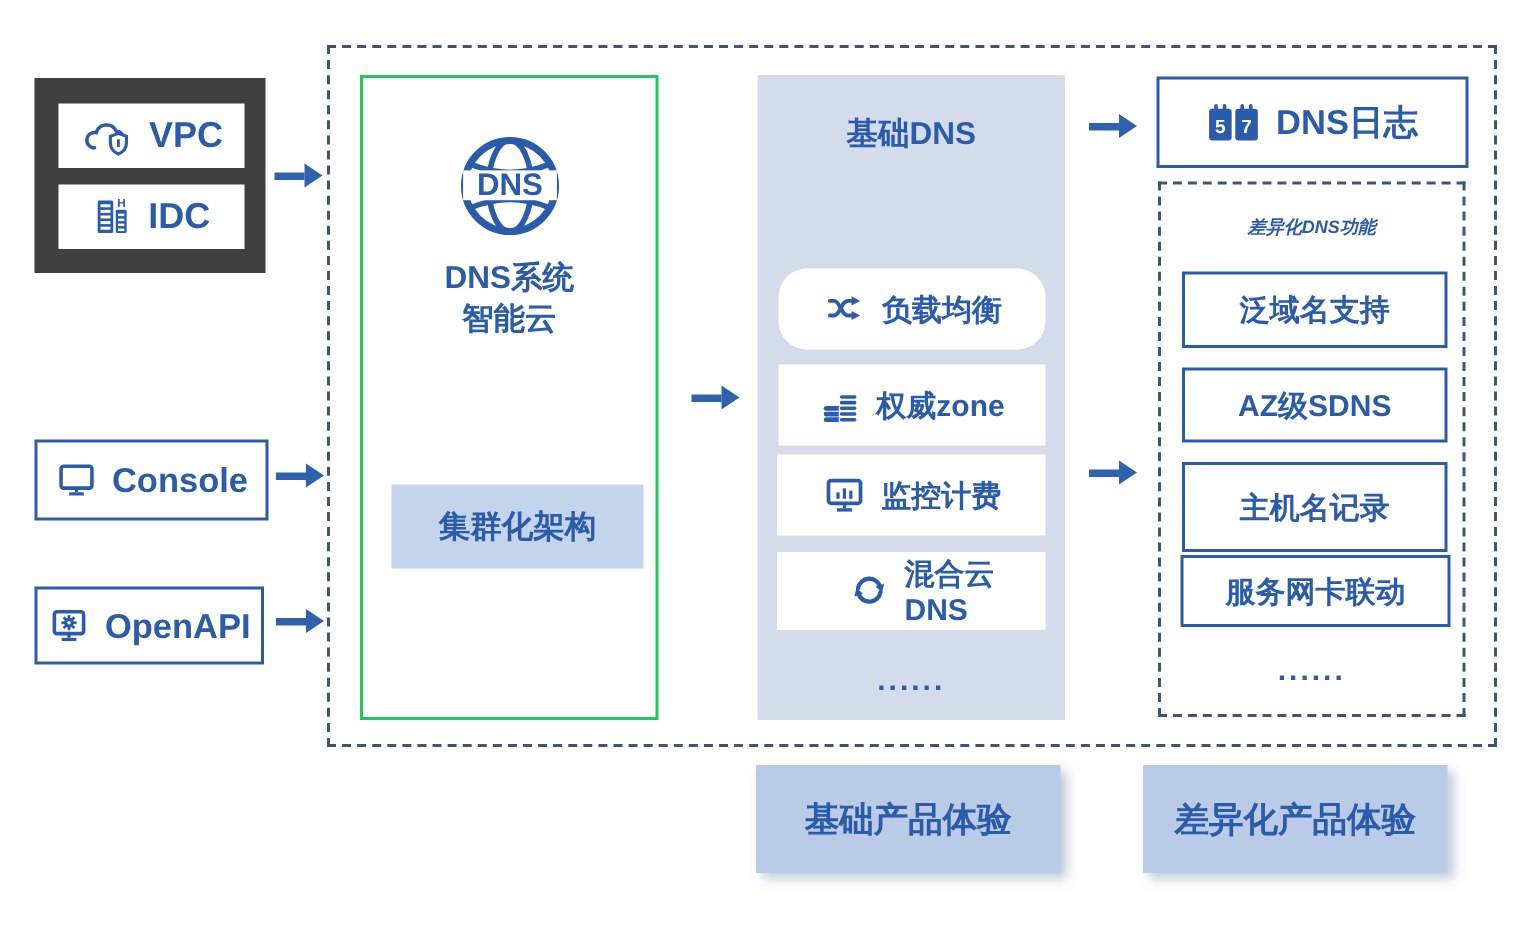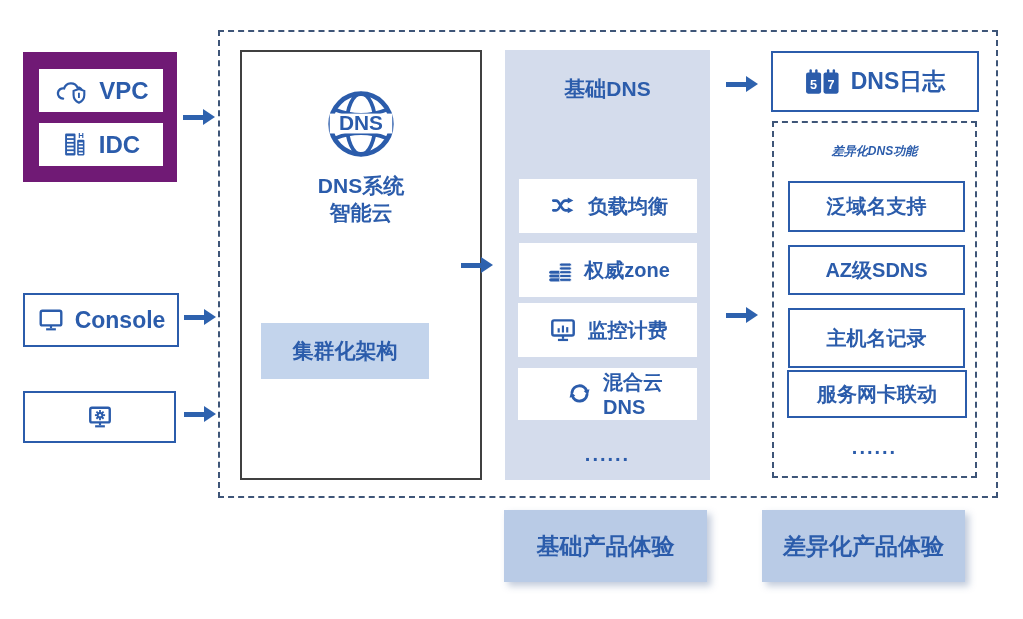--- a/index.html
+++ b/index.html
@@ -5,21 +5,21 @@
   html,body{margin:0;padding:0;background:#fff;}
   .canvas{position:relative;width:1023px;height:619px;background:#ffffff;
     font-family:"Liberation Sans","DejaVu Sans",sans-serif;font-weight:bold;color:#2b5cab;overflow:hidden;}
   .abs{position:absolute;box-sizing:border-box;}
 
   
   .outer-dash{border:2px dashed #3e5578;}
   .inner-dash{border:2px dashed #3e5578;}
 
   
-  .panel-mid{background:#701a75;}
+  .panel-mid{background:#404040;}
   .panel-light{background:#d4dcec;}
   .chip{background:#c3d4ec;display:flex;align-items:center;justify-content:center;font-size:21px;}
   .footer-chip{background:#b9cbe6;display:flex;align-items:center;justify-content:center;
     font-size:23px;box-shadow:4px 4px 7px rgba(120,140,175,.45);}
 
   
   .outlined{background:#fff;border:2px solid #2b5cab;display:flex;align-items:center;justify-content:center;gap:10px;}
   .plainbox{background:#fff;display:flex;align-items:center;justify-content:center;gap:10px;}
 
   .src-label{font-size:24px;}
@@ -105,27 +105,28 @@
           <line x1="12" y1="5.6" x2="12" y2="15" transform="rotate(45 12 10.3)"></line>
           <line x1="12" y1="5.6" x2="12" y2="15" transform="rotate(90 12 10.3)"></line>
           <line x1="12" y1="5.6" x2="12" y2="15" transform="rotate(135 12 10.3)"></line>
         </g>
         <circle cx="12" cy="10.3" r="3" fill="#2b5cab"></circle>
         <circle cx="12" cy="10.3" r="1.1" fill="#ffffff"></circle>
         <line x1="12" y1="17" x2="12" y2="19.6" stroke="#2b5cab" stroke-width="2"></line>
         <line x1="7.5" y1="20.6" x2="16.5" y2="20.6" stroke="#2b5cab" stroke-width="2"></line>
       </svg>
     </span>
+    <span class="io-label">OpenAPI</span>
   </div>
   <div class="arrow" style="left:184px;top:406px;">
     <div class="shaft"></div>
       <div class="head"></div>
   </div>
 
-  <div class="abs" style="left:240px;top:50px;width:242px;height:430px;background:#fff;border:2px solid #404040;">
+  <div class="abs" style="left:240px;top:50px;width:199px;height:430px;background:#fff;border:2px solid #22c55e;">
     <div style="display:flex;justify-content:center;margin-top:36px;">
       <svg width="72" height="72" viewBox="0 0 76 76">
         <circle cx="38" cy="38" r="32" fill="none" stroke="#2b5cab" stroke-width="5"></circle>
         <ellipse cx="38" cy="38" rx="15" ry="32" fill="none" stroke="#2b5cab" stroke-width="4"></ellipse>
         <path d="M11,23 q27,11 54,0" fill="none" stroke="#2b5cab" stroke-width="4"></path>
         <path d="M11,53 q27,-11 54,0" fill="none" stroke="#2b5cab" stroke-width="4"></path>
         <rect x="5" y="27" width="66" height="21" fill="#ffffff"></rect>
         <text x="38" y="44" font-size="22" fill="#2b5cab" text-anchor="middle">DNS</text>
       </svg>
     </div>
@@ -139,21 +140,21 @@
   </div>
 
   <div class="arrow" style="left:461px;top:257px;">
     <div class="shaft"></div>
       <div class="head"></div>
   </div>
 
   <div class="abs panel-light" style="left:505px;top:50px;width:205px;height:430px;">
     <div class="section-title" style="padding-top:25px;">基础DNS</div>
 
-    <div class="abs plainbox" style="left:14px;top:129px;width:178px;height:54px;">
+    <div class="abs plainbox" style="left:14px;top:129px;width:178px;height:54px;border-radius:19px;">
       <span>
         <svg width="30" height="26" viewBox="0 0 24 24">
           <path d="M3,7 h2.6 C9.4,7 9.8,16 14.2,16 h2.6" fill="none" stroke="#2b5cab" stroke-width="2.4" stroke-linecap="round"></path>
           <path d="M3,16 h2.6 C9.4,16 9.8,7 14.2,7 h2.6" fill="none" stroke="#2b5cab" stroke-width="2.4" stroke-linecap="round"></path>
           <polygon points="16.4,4.2 21.6,7 16.4,9.8" fill="#2b5cab"></polygon>
           <polygon points="16.4,13.2 21.6,16 16.4,18.8" fill="#2b5cab"></polygon>
         </svg>
       </span>
       <span class="item-label">负载均衡</span>
     </div>

